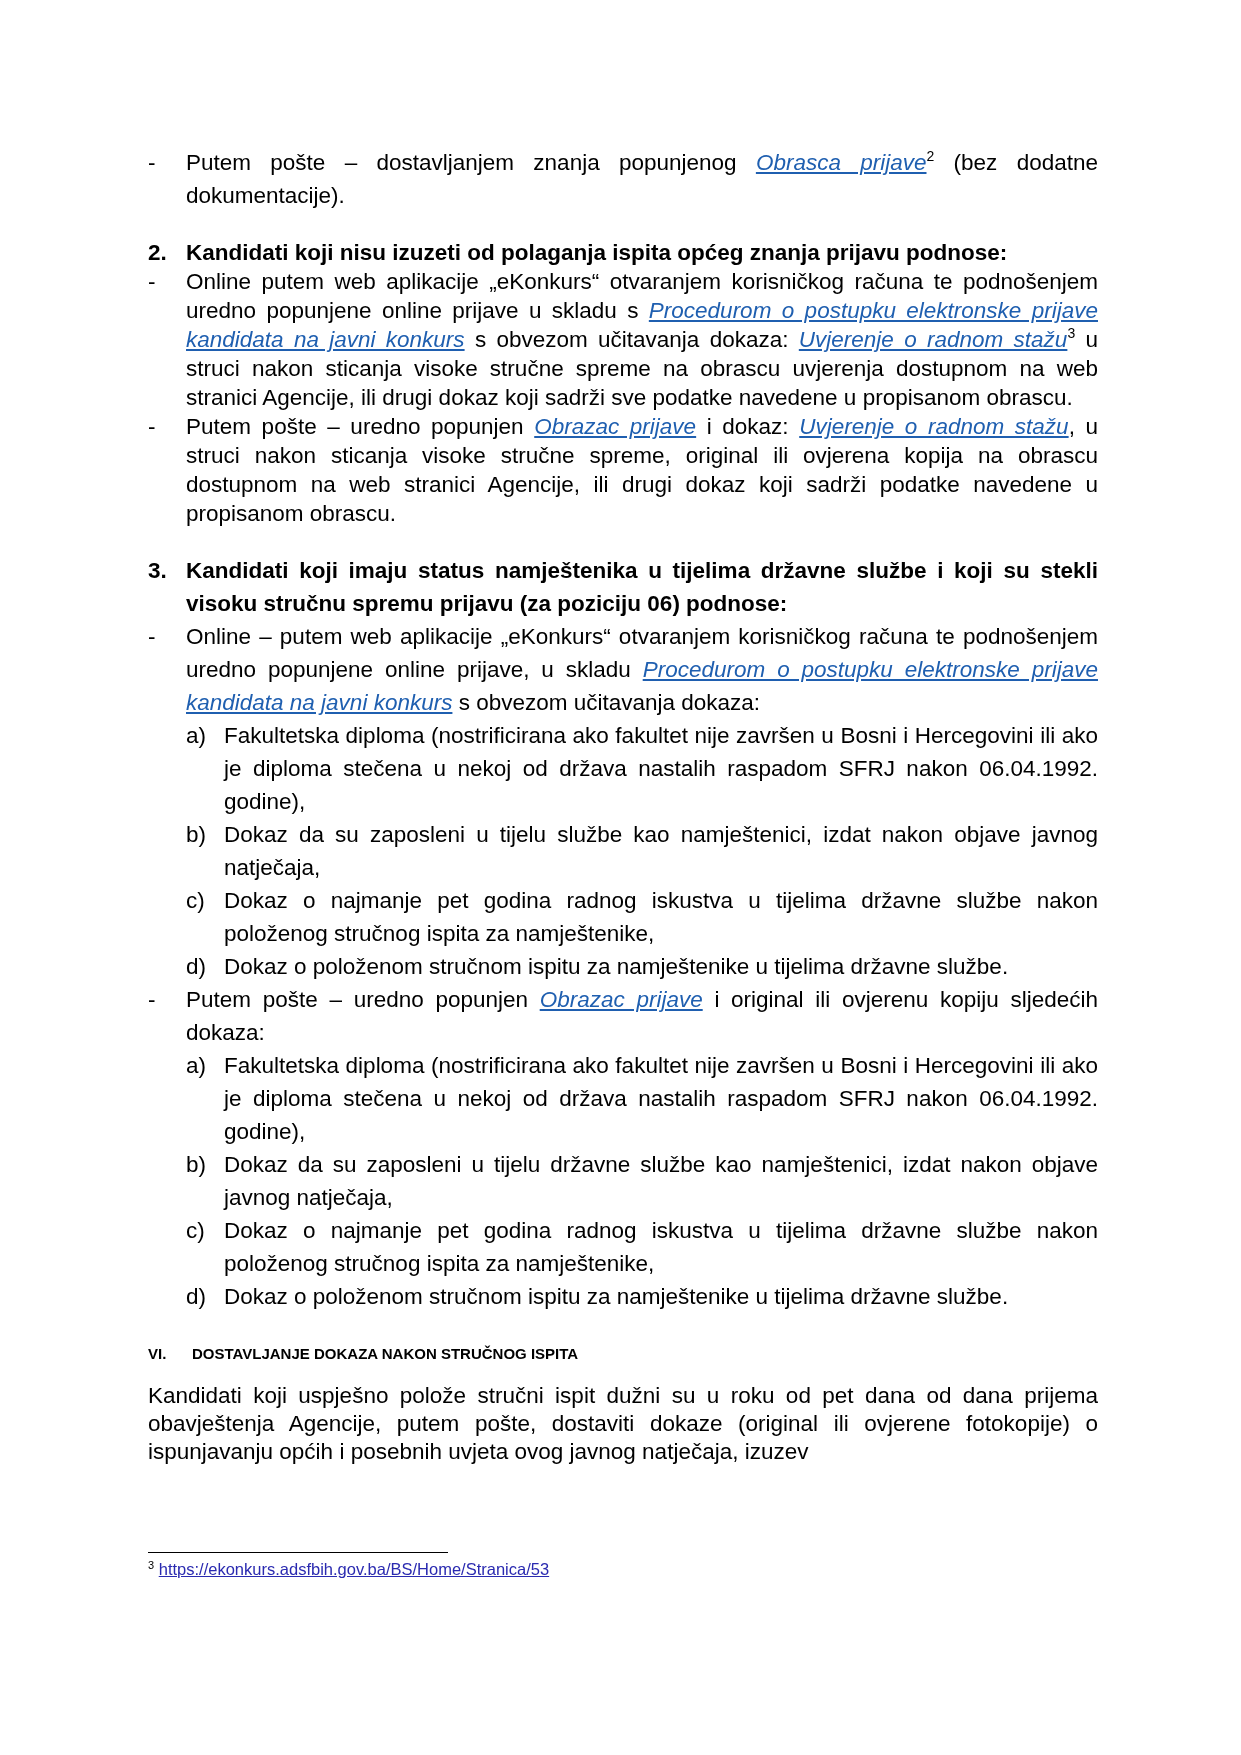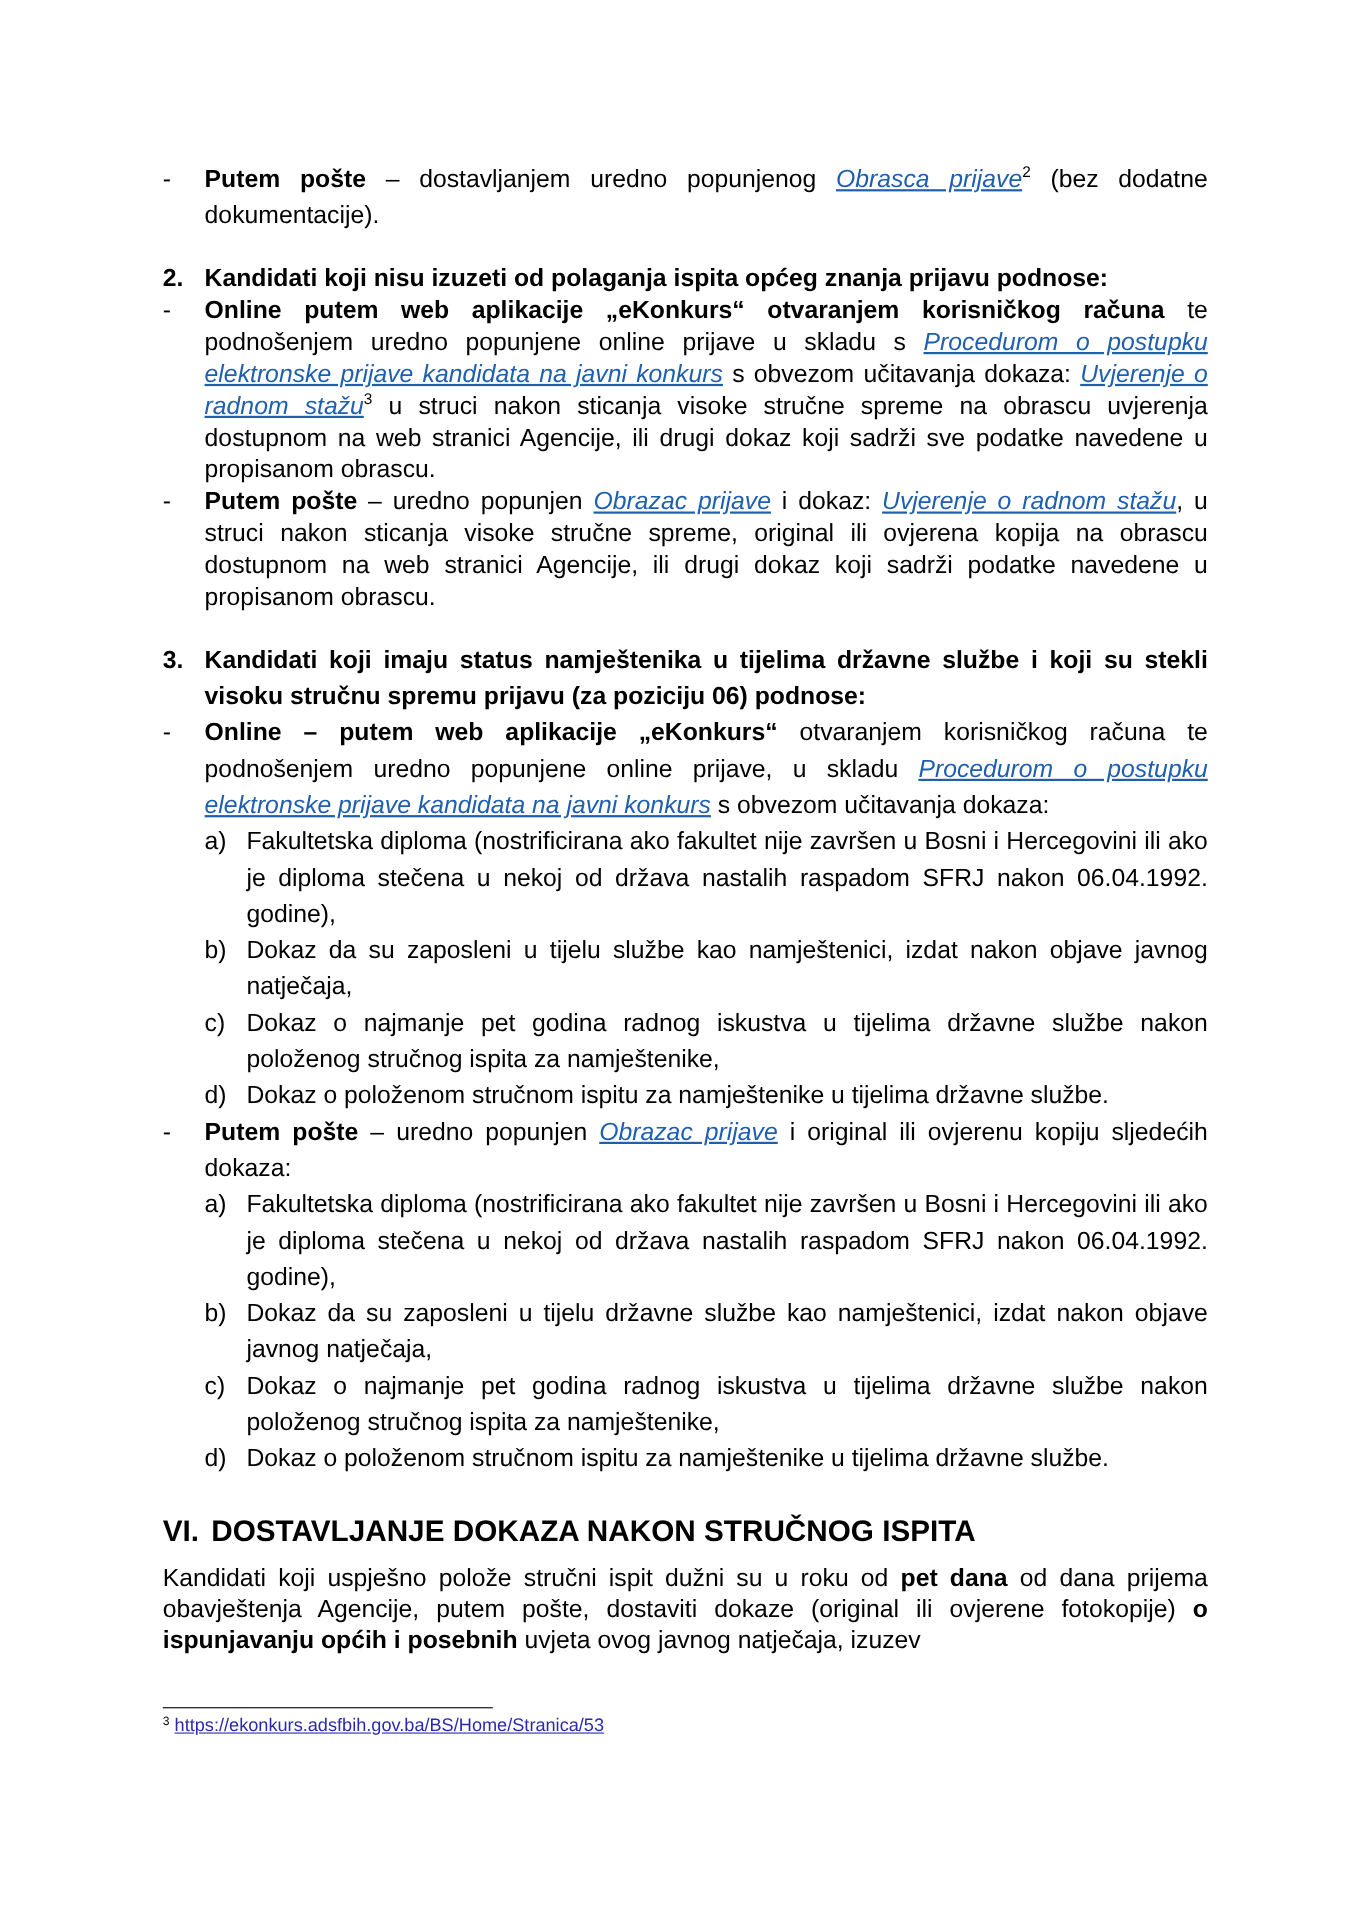--- a/index.html
+++ b/index.html
@@ -2,46 +2,46 @@
 <html><head>
 <meta charset="utf-8">
 <style>
   html, body { margin: 0; padding: 0; background: #ffffff; }
   body { width: 1241px; height: 1755px; position: relative; overflow: hidden;
          font-family: "Liberation Sans", sans-serif; color: #000; }
   .page { position: absolute; left: 148px; top: 146px; width: 950px; font-size: 22.5px; }
   .line { position: relative; line-height: 29px; text-align: justify; }
   a.lnk { color: #1f5fb0; text-decoration: underline; text-underline-offset: 2px; font-style: italic; }
   sup { font-size: 14px; line-height: 0; vertical-align: 9px; }
-  b { font-weight: bold; }
+  b { font-weight: normal; }
   .dash-item { position: relative; padding-left: 38px; margin: 0; }
   .dash-item > .bullet { position: absolute; left: 0; top: 0; width: 20px; }
   .num-item { position: relative; padding-left: 38px; font-weight: bold; }
   .num-item > .num { position: absolute; left: 0; top: 0; }
   .sub-item { position: relative; padding-left: 76px; }
   .sub-item > .letter { position: absolute; left: 38px; top: 0; }
   .gap-md { height: 26px; }
-  .heading { font-weight: bold; font-size: 27px; line-height: 29px; margin-top: 36px; }
+  .heading { font-weight: bold; font-size: 15px; line-height: 29px; margin-top: 26px; }
   .heading .roman { display: inline-block; width: 44px; }
   .para { line-height: 28px; margin-top: 14px; text-align: justify; }
   .footnotes { position: absolute; left: 148px; top: 1552px; width: 600px; }
   .fn-rule { width: 300px; height: 1px; background: #000; margin-bottom: 6px; }
   .fn { font-size: 16.5px; line-height: 20px; }
   .fn sup { font-size: 11px; vertical-align: 6px; }
   .fn a { color: #2a2ab0; text-decoration: underline; }
   .sp { line-height: 33px; }
 </style>
 </head>
 <body>
 
 <div class="page">
 
   <div class="line dash-item sp">
     <span class="bullet">-</span>
-    <b>Putem pošte</b><span> – dostavljanjem uredno popunjenog </span><a class="lnk" href="#">Obrasca prijave</a><sup>2</sup><span> (bez dodatne dokumentacije).</span>
+    <b>Putem pošte</b><span> – dostavljanjem znanja popunjenog </span><a class="lnk" href="#">Obrasca prijave</a><sup>2</sup><span> (bez dodatne dokumentacije).</span>
   </div>
 
   <div class="gap-md"></div>
 
   <div class="line num-item">
     <span class="num">2.</span>
     <span>Kandidati koji nisu izuzeti od polaganja ispita općeg znanja prijavu podnose:</span>
   </div>
   <div class="line dash-item">
     <span class="bullet">-</span>

